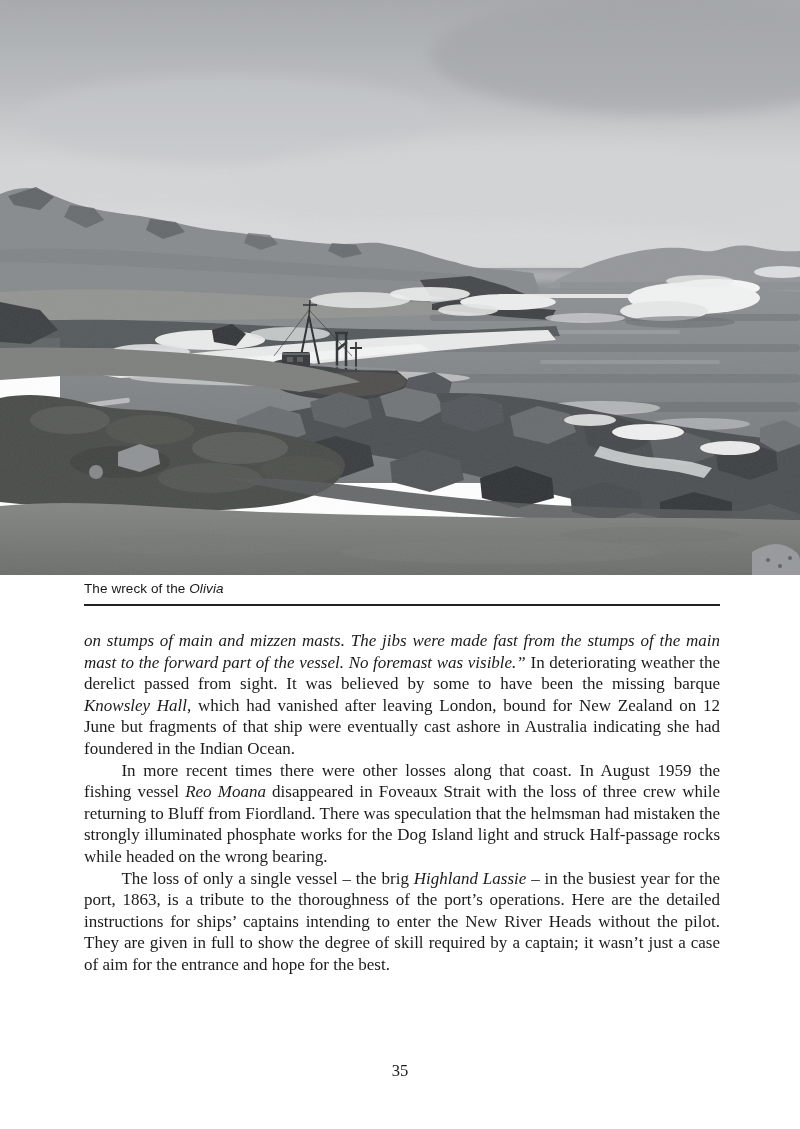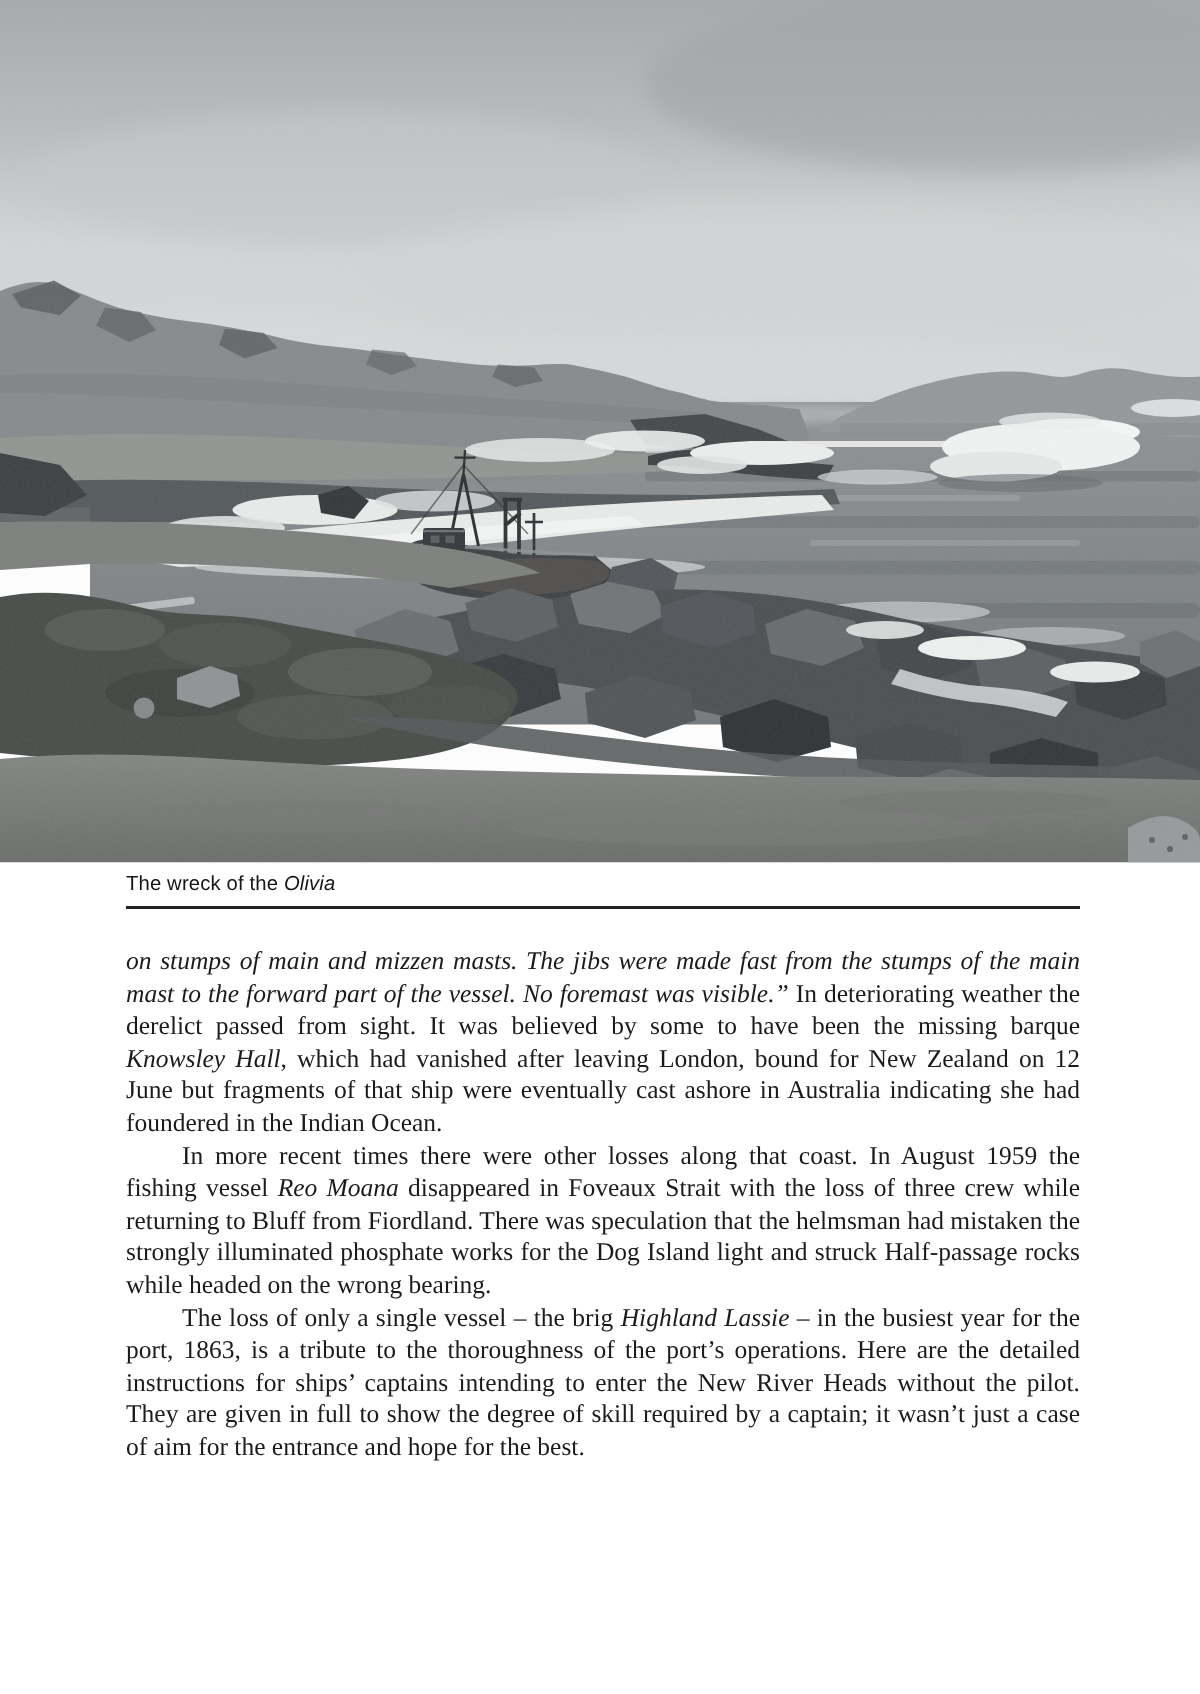--- a/index.html
+++ b/index.html
@@ -223,14 +223,15 @@
   <div class="caption-row"><span>The wreck of the </span><em>Olivia</em></div>
 
   <div class="caption-rule"></div>
 
   <div class="body-text">
       <p class="body-para"><em>on stumps of main and mizzen masts. The jibs were made fast from the stumps of the main mast to the forward part of the vessel. No foremast was visible.”</em><span> In deteriorating weather the derelict passed from sight. It was believed by some to have been the missing barque </span><em>Knowsley Hall</em><span>, which had vanished after leaving London, bound for New Zealand on 12 June but fragments of that ship were eventually cast ashore in Australia indicating she had foundered in the Indian Ocean.</span></p>
       <p class="body-para indent"><span>In more recent times there were other losses along that coast. In August 1959 the fishing vessel </span><em>Reo Moana</em><span> disappeared in Foveaux Strait with the loss of three crew while returning to Bluff from Fiordland. There was speculation that the helmsman had mistaken the strongly illuminated phosphate works for the Dog Island light and struck Half-passage rocks while headed on the wrong bearing.</span></p>
       <p class="body-para indent"><span>The loss of only a single vessel – the brig </span><em>Highland Lassie</em><span> – in the busiest year for the port, 1863, is a tribute to the thoroughness of the port’s operations. Here are the detailed instructions for ships’ captains intending to enter the New River Heads without the pilot. They are given in full to show the degree of skill required by a captain; it wasn’t just a case of aim for the entrance and hope for the best.</span></p>
     </div>
 
+  <div class="page-number">35</div>
 
 </div>
 
 </body></html>

